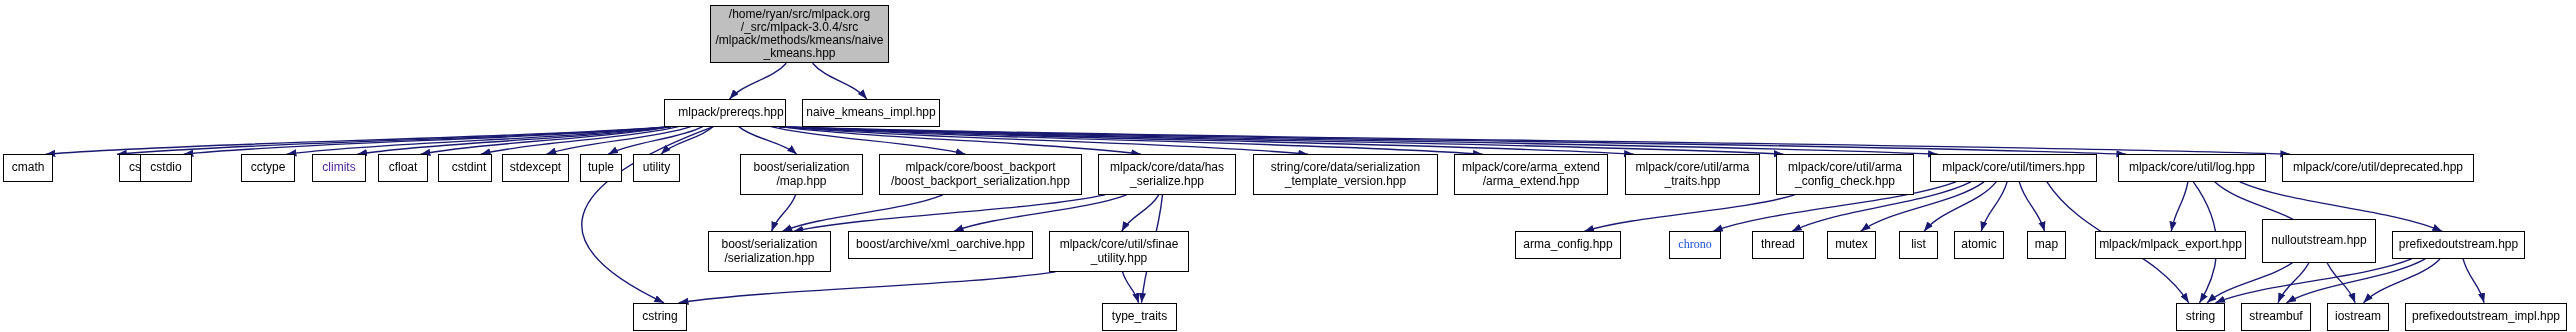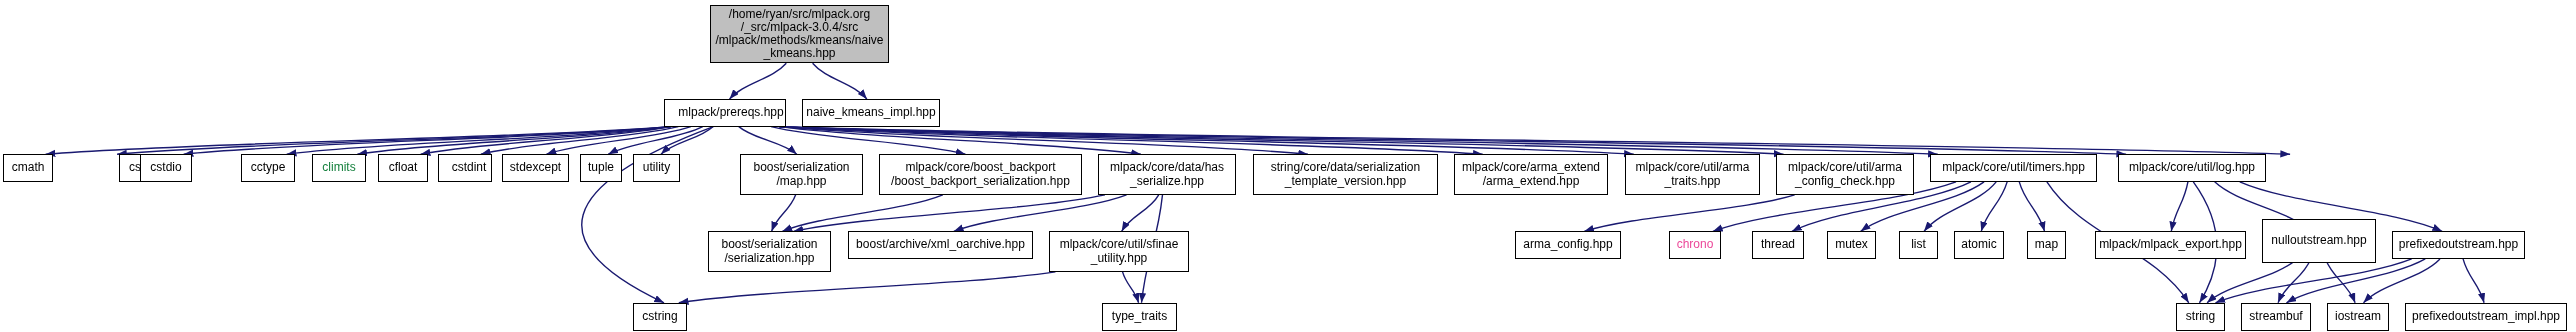--- a/index.html
+++ b/index.html
@@ -110,21 +110,21 @@
       <div class="node root" style="left: 710px; top: 4.9px; width: 179px; height: 58px; background: rgb(191, 191, 191); border: 1.2px solid rgb(0, 0, 0); color: rgb(0, 0, 0);">/home/ryan/src/mlpack.org
 /_src/mlpack-3.0.4/src
 /mlpack/methods/kmeans/naive
 _kmeans.hpp</div>
       <div class="node" style="left: 664px; top: 99px; width: 122px; height: 28px; background: rgb(255, 255, 255); border: 1.2px solid rgb(0, 0, 0); color: rgb(0, 0, 0); padding-left: 12px;">mlpack/prereqs.hpp</div>
       <div class="node" style="left: 802px; top: 99px; width: 138px; height: 28px; background: rgb(255, 255, 255); border: 1.2px solid rgb(0, 0, 0); color: rgb(0, 0, 0);">naive_kmeans_impl.hpp</div>
       <div class="node" style="left: 3.2px; top: 154px; width: 50px; height: 28px; background: rgb(255, 255, 255); border: 1.2px solid rgb(0, 0, 0); color: rgb(0, 0, 0);">cmath</div>
       <div class="node" style="left: 71px; top: 154px; width: 54px; height: 28px; background: rgb(255, 255, 255); border: 1.2px solid rgb(0, 0, 0); color: rgb(0, 0, 0); margin-left: 48px;">cstdlib</div>
       <div class="node" style="left: 140px; top: 154px; width: 52px; height: 28px; background: rgb(255, 255, 255); border: 1.2px solid rgb(0, 0, 0); color: rgb(0, 0, 0);">cstdio</div>
       <div class="node" style="left: 241px; top: 154px; width: 54px; height: 28px; background: rgb(255, 255, 255); border: 1.2px solid rgb(0, 0, 0); color: rgb(0, 0, 0);">cctype</div>
-      <div class="node" style="left: 312px; top: 154px; width: 54px; height: 28px; background: rgb(255, 255, 255); border: 1.2px solid rgb(0, 0, 0); color: #15803d;">climits</div>
+      <div class="node" style="left: 312px; top: 154px; width: 54px; height: 28px; background: rgb(255, 255, 255); border: 1.2px solid rgb(0, 0, 0); color: #4c1d95;">climits</div>
       <div class="node" style="left: 378px; top: 154px; width: 50px; height: 28px; background: rgb(255, 255, 255); border: 1.2px solid rgb(0, 0, 0); color: rgb(0, 0, 0);">cfloat</div>
       <div class="node" style="left: 438px; top: 154px; width: 54px; height: 28px; background: rgb(255, 255, 255); border: 1.2px solid rgb(0, 0, 0); color: rgb(0, 0, 0); padding-left: 8px;">cstdint</div>
       <div class="node" style="left: 502px; top: 154px; width: 67px; height: 28px; background: rgb(255, 255, 255); border: 1.2px solid rgb(0, 0, 0); color: rgb(0, 0, 0);">stdexcept</div>
       <div class="node" style="left: 580px; top: 154px; width: 42px; height: 28px; background: rgb(255, 255, 255); border: 1.2px solid rgb(0, 0, 0); color: rgb(0, 0, 0);">tuple</div>
       <div class="node" style="left: 633px; top: 154px; width: 47px; height: 28px; background: rgb(255, 255, 255); border: 1.2px solid rgb(0, 0, 0); color: rgb(0, 0, 0);">utility</div>
       <div class="node" style="left: 740px; top: 154px; width: 123px; height: 41px; background: rgb(255, 255, 255); border: 1.2px solid rgb(0, 0, 0); color: rgb(0, 0, 0);">boost/serialization
 /map.hpp</div>
       <div class="node" style="left: 879px; top: 154px; width: 203px; height: 41px; background: rgb(255, 255, 255); border: 1.2px solid rgb(0, 0, 0); color: rgb(0, 0, 0);">mlpack/core/boost_backport
 /boost_backport_serialization.hpp</div>
       <div class="node" style="left: 1098px; top: 154px; width: 138px; height: 41px; background: rgb(255, 255, 255); border: 1.2px solid rgb(0, 0, 0); color: rgb(0, 0, 0);">mlpack/core/data/has
@@ -132,27 +132,28 @@
       <div class="node" style="left: 1253px; top: 154px; width: 185px; height: 41px; background: rgb(255, 255, 255); border: 1.2px solid rgb(0, 0, 0); color: rgb(0, 0, 0);">string/core/data/serialization
 _template_version.hpp</div>
       <div class="node" style="left: 1454px; top: 154px; width: 154px; height: 41px; background: rgb(255, 255, 255); border: 1.2px solid rgb(0, 0, 0); color: rgb(0, 0, 0);">mlpack/core/arma_extend
 /arma_extend.hpp</div>
       <div class="node" style="left: 1625px; top: 154px; width: 135px; height: 41px; background: rgb(255, 255, 255); border: 1.2px solid rgb(0, 0, 0); color: rgb(0, 0, 0);">mlpack/core/util/arma
 _traits.hpp</div>
       <div class="node" style="left: 1776px; top: 154px; width: 138px; height: 41px; background: rgb(255, 255, 255); border: 1.2px solid rgb(0, 0, 0); color: rgb(0, 0, 0);">mlpack/core/util/arma
 _config_check.hpp</div>
       <div class="node" style="left: 1930px; top: 154px; width: 167px; height: 28px; background: rgb(255, 255, 255); border: 1.2px solid rgb(0, 0, 0); color: rgb(0, 0, 0);">mlpack/core/util/timers.hpp</div>
       <div class="node" style="left: 2118px; top: 154px; width: 148px; height: 28px; background: rgb(255, 255, 255); border: 1.2px solid rgb(0, 0, 0); color: rgb(0, 0, 0);">mlpack/core/util/log.hpp</div>
+      <div class="node" style="left: 2282px; top: 154px; width: 192px; height: 28px; background: rgb(255, 255, 255); border: 1.2px solid rgb(0, 0, 0); color: rgb(0, 0, 0);">mlpack/core/util/deprecated.hpp</div>
       <div class="node" style="left: 708px; top: 231px; width: 123px; height: 41px; background: rgb(255, 255, 255); border: 1.2px solid rgb(0, 0, 0); color: rgb(0, 0, 0);">boost/serialization
 /serialization.hpp</div>
       <div class="node" style="left: 848px; top: 231px; width: 185px; height: 28px; background: rgb(255, 255, 255); border: 1.2px solid rgb(0, 0, 0); color: rgb(0, 0, 0);">boost/archive/xml_oarchive.hpp</div>
       <div class="node" style="left: 1049px; top: 231px; width: 140px; height: 41px; background: rgb(255, 255, 255); border: 1.2px solid rgb(0, 0, 0); color: rgb(0, 0, 0);">mlpack/core/util/sfinae
 _utility.hpp</div>
       <div class="node" style="left: 1515px; top: 231px; width: 106px; height: 28px; background: rgb(255, 255, 255); border: 1.2px solid rgb(0, 0, 0); color: rgb(0, 0, 0);">arma_config.hpp</div>
-      <div class="node" style="left: 1669px; top: 231px; width: 52px; height: 28px; background: rgb(255, 255, 255); border: 1.2px solid rgb(0, 0, 0); color: #ec4899;">chrono</div>
+      <div class="node" style="left: 1669px; top: 231px; width: 52px; height: 28px; background: rgb(255, 255, 255); border: 1.2px solid rgb(0, 0, 0); color: #1d4ed8; font-family: Liberation Serif, serif;">chrono</div>
       <div class="node" style="left: 1752px; top: 231px; width: 52px; height: 28px; background: rgb(255, 255, 255); border: 1.2px solid rgb(0, 0, 0); color: rgb(0, 0, 0);">thread</div>
       <div class="node" style="left: 1827px; top: 231px; width: 49px; height: 28px; background: rgb(255, 255, 255); border: 1.2px solid rgb(0, 0, 0); color: rgb(0, 0, 0);">mutex</div>
       <div class="node" style="left: 1899px; top: 231px; width: 39px; height: 28px; background: rgb(255, 255, 255); border: 1.2px solid rgb(0, 0, 0); color: rgb(0, 0, 0);">list</div>
       <div class="node" style="left: 1954px; top: 231px; width: 50px; height: 28px; background: rgb(255, 255, 255); border: 1.2px solid rgb(0, 0, 0); color: rgb(0, 0, 0);">atomic</div>
       <div class="node" style="left: 2027px; top: 231px; width: 39px; height: 28px; background: rgb(255, 255, 255); border: 1.2px solid rgb(0, 0, 0); color: rgb(0, 0, 0);">map</div>
       <div class="node" style="left: 2095px; top: 231px; width: 151px; height: 28px; background: rgb(255, 255, 255); border: 1.2px solid rgb(0, 0, 0); color: rgb(0, 0, 0);">mlpack/mlpack_export.hpp</div>
       <div class="node" style="left: 2262px; top: 219px; width: 114px; height: 44px; background: rgb(255, 255, 255); border: 1.2px solid rgb(0, 0, 0); color: rgb(0, 0, 0);">nulloutstream.hpp</div>
       <div class="node" style="left: 2392px; top: 231px; width: 133px; height: 28px; background: rgb(255, 255, 255); border: 1.2px solid rgb(0, 0, 0); color: rgb(0, 0, 0);">prefixedoutstream.hpp</div>
       <div class="node" style="left: 633px; top: 303px; width: 54px; height: 28px; background: rgb(255, 255, 255); border: 1.2px solid rgb(0, 0, 0); color: rgb(0, 0, 0);">cstring</div>
       <div class="node" style="left: 1102px; top: 303px; width: 75px; height: 28px; background: rgb(255, 255, 255); border: 1.2px solid rgb(0, 0, 0); color: rgb(0, 0, 0);">type_traits</div>

